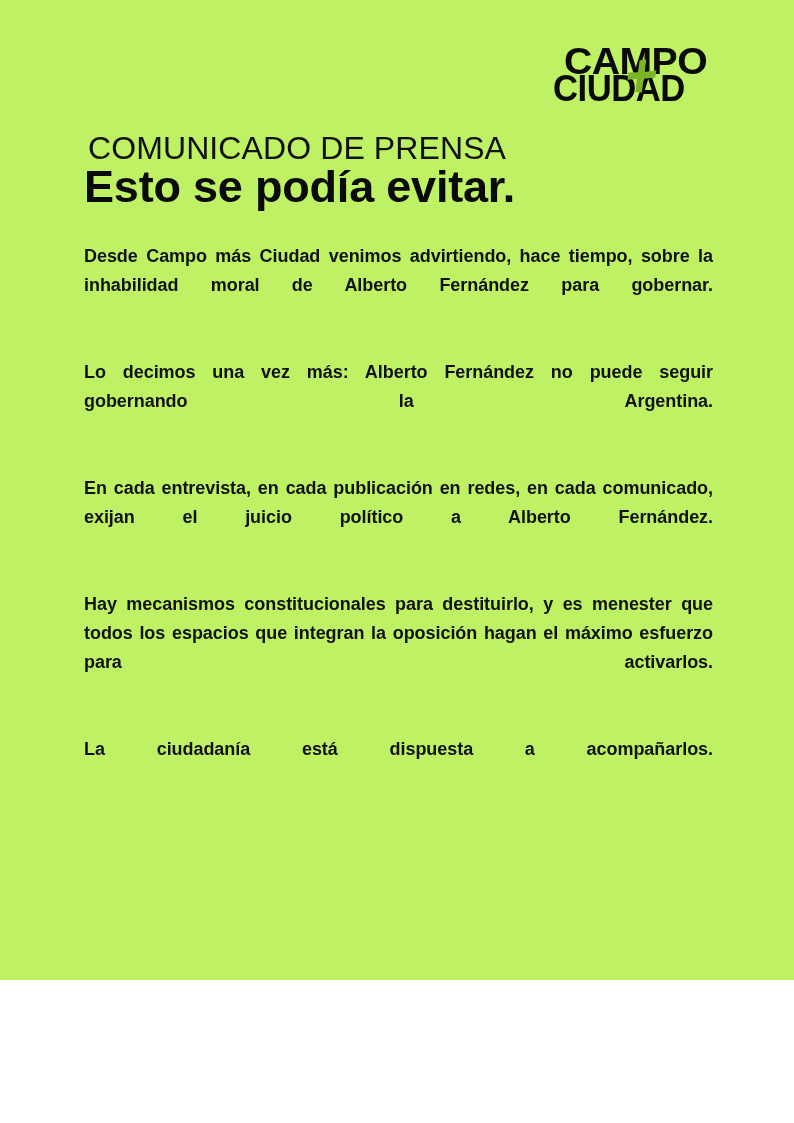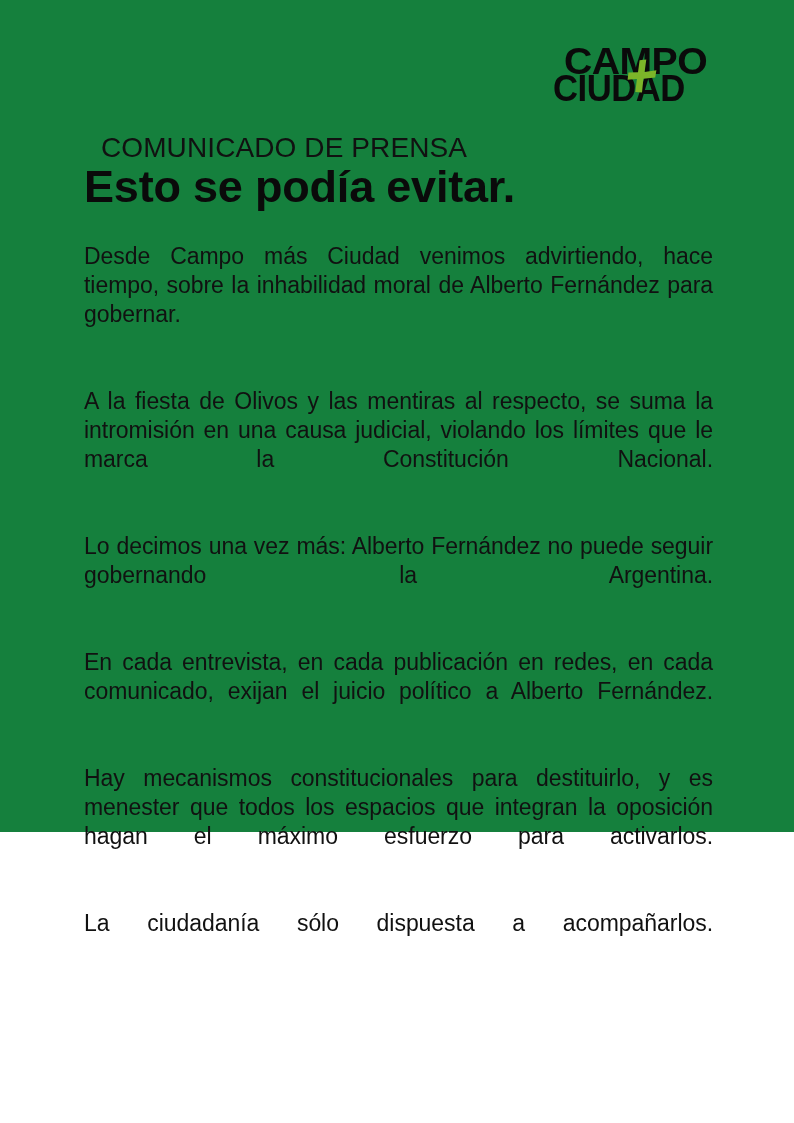--- a/index.html
+++ b/index.html
@@ -13,22 +13,22 @@
     font-family: "Liberation Sans", sans-serif;
     color: #000000;
     position: relative;
     overflow: hidden;
     -webkit-font-smoothing: antialiased;
   }
 
   .page {
     position: relative;
     width: 794px;
-    height: 832px;
-    background: #15803d;
+    height: 980px;
+    background: #bef264;
   }
 
   
   .logo {
     position: absolute;
     left: 548px;
     top: 42px;
     width: 172px;
     height: 68px;
   }
@@ -66,43 +66,43 @@
 
   
   .content {
     position: absolute;
     left: 84px;
     top: 131px;
     width: 629px;
   }
 
   .kicker {
-    font-size: 28px;
+    font-size: 32px;
     font-weight: 400;
     line-height: 34px;
     letter-spacing: 0.1px;
     color: #111111;
-    margin: 0 0 2px 17px;
+    margin: 0 0 2px 4px;
     white-space: nowrap;
   }
 
   .headline {
     font-size: 45px;
     font-weight: 700;
     line-height: 39px;
     letter-spacing: -0.2px;
     color: #0a0a0a;
     margin: 0 0 36px 0;
     white-space: nowrap;
   }
 
   .body-para {
-    font-size: 23px;
+    font-size: 18px;
     line-height: 29px;
-    font-weight: 400;
+    font-weight: 700;
     color: #111111;
     text-align: justify;
     text-justify: inter-word;
     margin: 7px 0 29px 0;
     letter-spacing: -0.05px;
     word-spacing: 0.2px;
   }
   .body-para:last-child {
     margin-bottom: 0;
   }
@@ -129,22 +129,21 @@
   </div>
 
   <div class="content">
 
     <div class="kicker">COMUNICADO DE PRENSA</div>
 
     <h1 class="headline">Esto se podía evitar.</h1>
 
     <div>
       <p class="body-para">Desde Campo más Ciudad venimos advirtiendo, hace tiempo, sobre la inhabilidad moral de Alberto Fernández para gobernar.</p>
-      <p class="body-para">A la fiesta de Olivos y las mentiras al respecto, se suma la intromisión en una causa judicial, violando los límites que le marca la Constitución Nacional.</p>
       <p class="body-para">Lo decimos una vez más: Alberto Fernández no puede seguir gobernando la Argentina.</p>
       <p class="body-para">En cada entrevista, en cada publicación en redes, en cada comunicado, exijan el juicio político a Alberto Fernández.</p>
       <p class="body-para">Hay mecanismos constitucionales para destituirlo, y es menester que todos los espacios que integran la oposición hagan el máximo esfuerzo para activarlos.</p>
-      <p class="body-para">La ciudadanía sólo dispuesta a acompañarlos.</p>
+      <p class="body-para">La ciudadanía está dispuesta a acompañarlos.</p>
     </div>
 
   </div>
 
 </div>
 
 </body></html>

